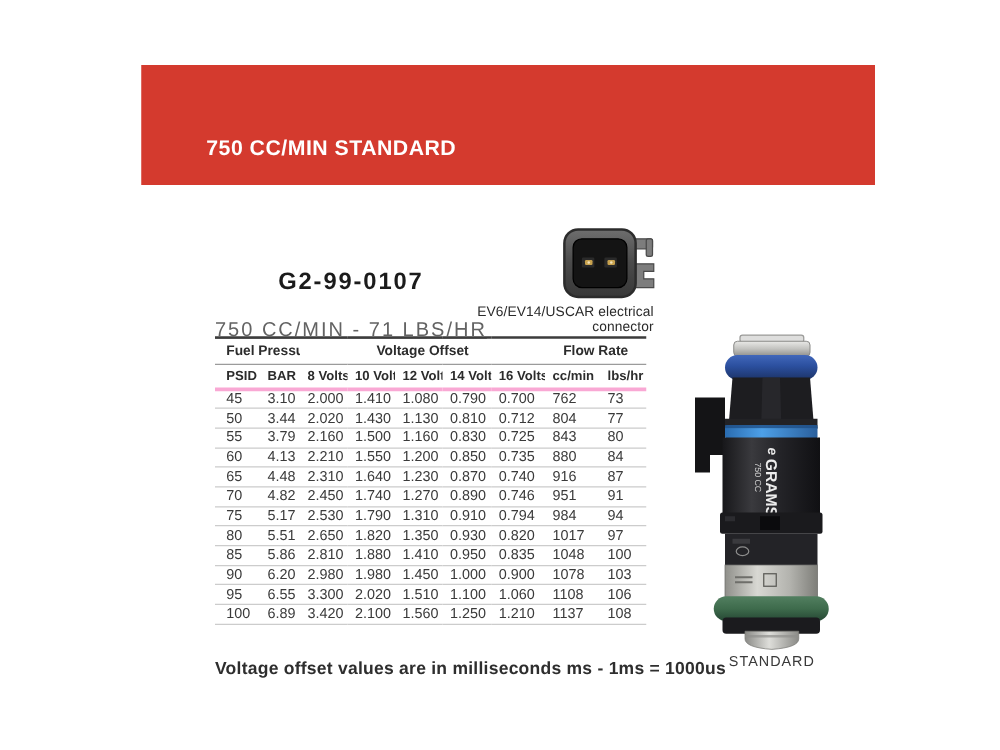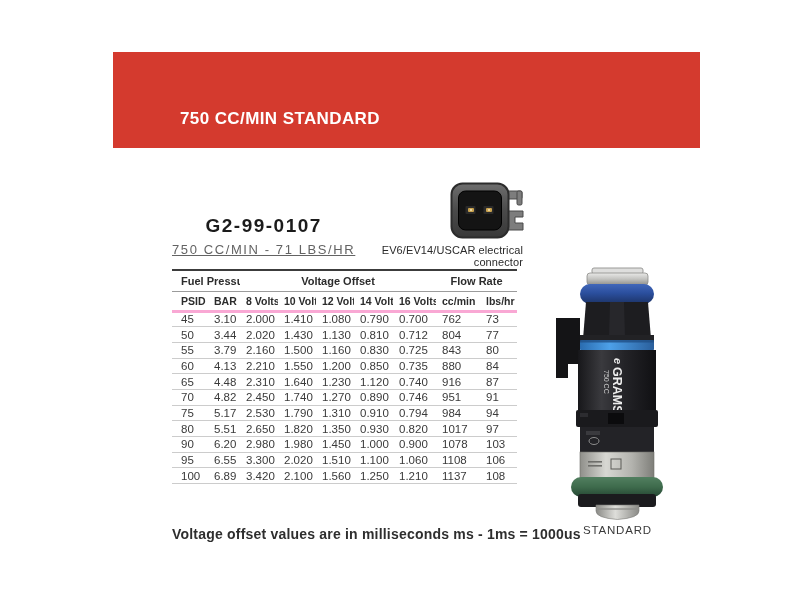--- a/index.html
+++ b/index.html
@@ -15,40 +15,40 @@
   }
 
   
   .banner {
     position: absolute;
     left: 113px; top: 52px;
     width: 587px; height: 96px;
     background: #d43a2e;
     display: flex;
     align-items: flex-end;
-    padding: 0 0 19px 67px;
+    padding: 0 0 19px 52px;
   }
   .banner-title {
     color: #ffffff;
     font-size: 17px;
     font-weight: bold;
     letter-spacing: 0.4px;
   }
 
   
   .part-block { position: absolute; left: 172px; top: 215px; text-align: center; }
   .part-number {
     font-size: 19px;
     font-weight: bold;
     color: #1b1b1b;
     letter-spacing: 1.5px;
   }
   .part-subtitle {
-    margin-top: 5px;
-    font-size: 13px;
+    margin-top: 19px;
+    font-size: 16px;
     color: #636363;
     letter-spacing: 1.6px;
     text-decoration: underline;
   }
 
   
   .connector-figure { position: absolute; left: 450px; top: 182px; width: 78px; height: 58px; }
   .connector-caption {
     position: absolute;
     left: 353px; top: 244px; width: 170px;
@@ -235,21 +235,21 @@
           <td>0.735</td>
           <td>880</td>
           <td>84</td>
         </tr>
         <tr>
           <td>65</td>
           <td>4.48</td>
           <td>2.310</td>
           <td>1.640</td>
           <td>1.230</td>
-          <td>1.120</td>
+          <td>0.870</td>
           <td>0.740</td>
           <td>916</td>
           <td>87</td>
         </tr>
         <tr>
           <td>70</td>
           <td>4.82</td>
           <td>2.450</td>
           <td>1.740</td>
           <td>1.270</td>
@@ -274,20 +274,31 @@
           <td>5.51</td>
           <td>2.650</td>
           <td>1.820</td>
           <td>1.350</td>
           <td>0.930</td>
           <td>0.820</td>
           <td>1017</td>
           <td>97</td>
         </tr>
         <tr>
+          <td>85</td>
+          <td>5.86</td>
+          <td>2.810</td>
+          <td>1.880</td>
+          <td>1.410</td>
+          <td>0.950</td>
+          <td>0.835</td>
+          <td>1048</td>
+          <td>100</td>
+        </tr>
+        <tr>
           <td>90</td>
           <td>6.20</td>
           <td>2.980</td>
           <td>1.980</td>
           <td>1.450</td>
           <td>1.000</td>
           <td>0.900</td>
           <td>1078</td>
           <td>103</td>
         </tr>

